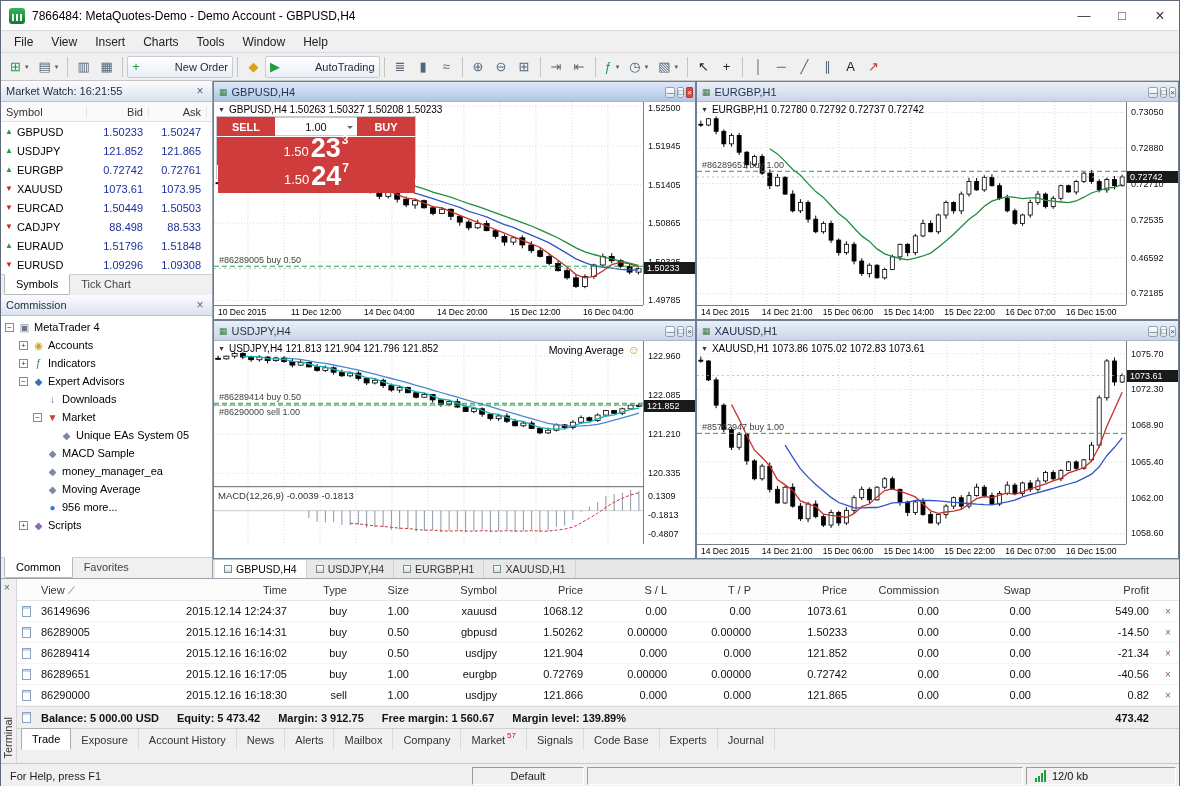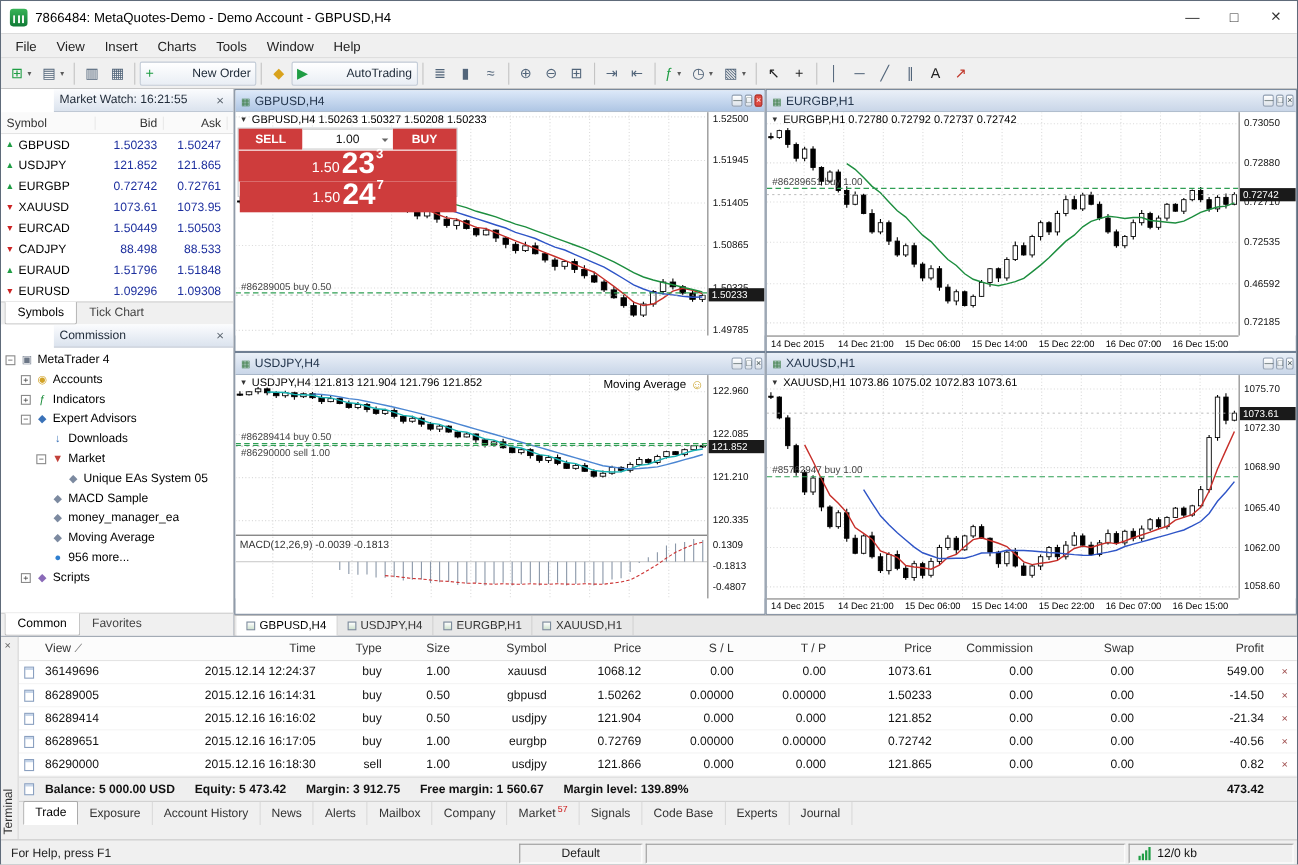--- a/index.html
+++ b/index.html
@@ -28,21 +28,21 @@
   .tb-label { font-size:11px; color:#1c2836;margin-left:32px; }
   .tb-dd { font-size:7px; color:#5a5a5a; margin-left:1px; }
   .tb-sep { width:1px; height:20px; background:#c4c4c4; margin:0 4px; flex:none; }
 
   
   #main { position:absolute; top:80px; left:0; right:0; height:497px; display:flex; }
   #left { width:212px; flex:none; border-right:1px solid #9aa2ad; background:#f0f0f0; display:flex; flex-direction:column; }
   #charts-wrap { flex:1; position:relative; background:#7a7a7a; }
 
   
-  .panel-head { height:21px; background:linear-gradient(#fbfcfe,#dbe3ee); border-bottom:1px solid #b9c2d0; display:flex; align-items:center; padding:0 5px; color:#1f2a38;margin-left:48px; }
+  .panel-head { height:21px; background:linear-gradient(#fbfcfe,#dbe3ee); border-bottom:1px solid #b9c2d0; display:flex; align-items:center; padding:0 5px; color:#1f2a38; }
   .panel-head .ph-title { flex:1; }
   .ph-close { width:14px; text-align:center; color:#5a646e; font-size:12px; }
   #market-watch { height:214px; flex:none; display:flex; flex-direction:column; background:#fff; }
   #mw-cols { height:20px; display:flex; align-items:center; background:#fafafa; border-bottom:1px solid #e2e2e2; color:#333; }
   .mw-hcell { padding:0 5px; border-right:1px solid #e8e8e8; }
   .mw-hcell.ar { text-align:right; }
   .mw-row { height:19px; display:flex; align-items:center; background:#fff; }
   .mw-sym { display:flex; align-items:center; gap:4px; padding-left:4px; color:#000; }
   .arrow { font-size:8px; line-height:8px; }
   .arrow.up { color:#1f9d44; }
@@ -568,20 +568,28 @@
               </div>
               <div class="cw-scale">
                 <div class="scale-label" style="top: 6px;">1.52500</div>
                 <div class="scale-label" style="top: 43.9595px;">1.51945</div>
                 <div class="scale-label" style="top: 82.5581px;">1.51405</div>
                 <div class="scale-label" style="top: 121.157px;">1.50865</div>
                 <div class="scale-label" style="top: 159.755px;">1.50325</div>
                 <div class="scale-label" style="top: 198.354px;">1.49785</div>
                 <div class="price-box" style="top: 160.331px;">1.50233</div>
               </div>
+            </div>
+            <div class="cw-times">
+              <div class="time-label" style="left: 4px;">10 Dec 2015</div>
+              <div class="time-label" style="left: 77px;">11 Dec 12:00</div>
+              <div class="time-label" style="left: 150px;">14 Dec 04:00</div>
+              <div class="time-label" style="left: 223px;">14 Dec 20:00</div>
+              <div class="time-label" style="left: 296px;">15 Dec 12:00</div>
+              <div class="time-label" style="left: 369px;">16 Dec 04:00</div>
             </div>
           </div>
           <div class="chart-win">
             <div class="cw-tb">
               <span class="cw-ico">▦</span>
               <span class="cw-title">EURGBP,H1</span>
               <span class="cw-btns"><span class="cw-btn">—</span><span class="cw-btn">□</span><span class="cw-btn close">×</span></span>
             </div>
             <div class="cw-body">
               <div class="cw-plot">

